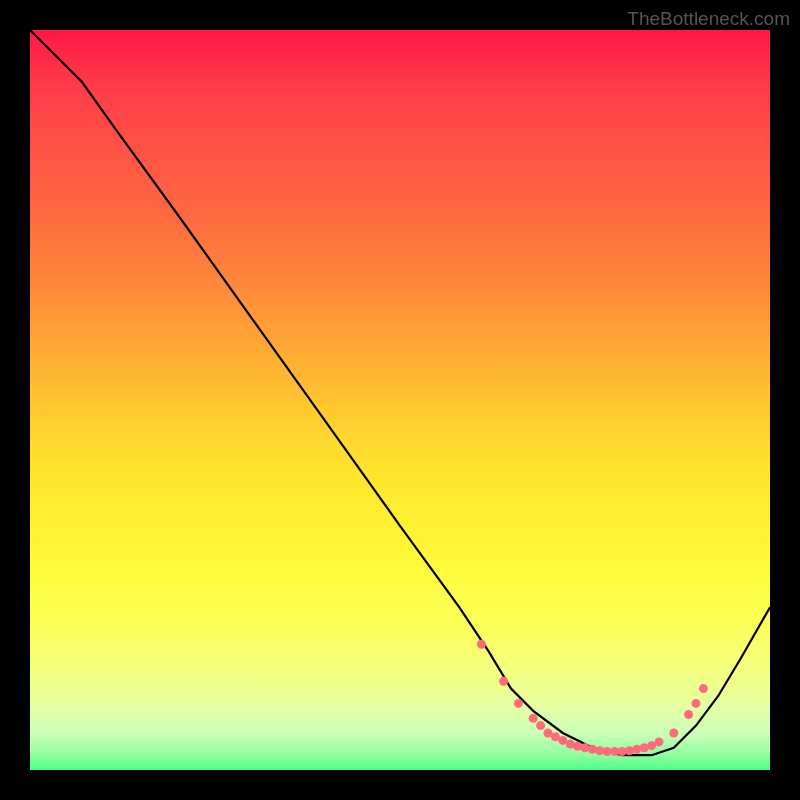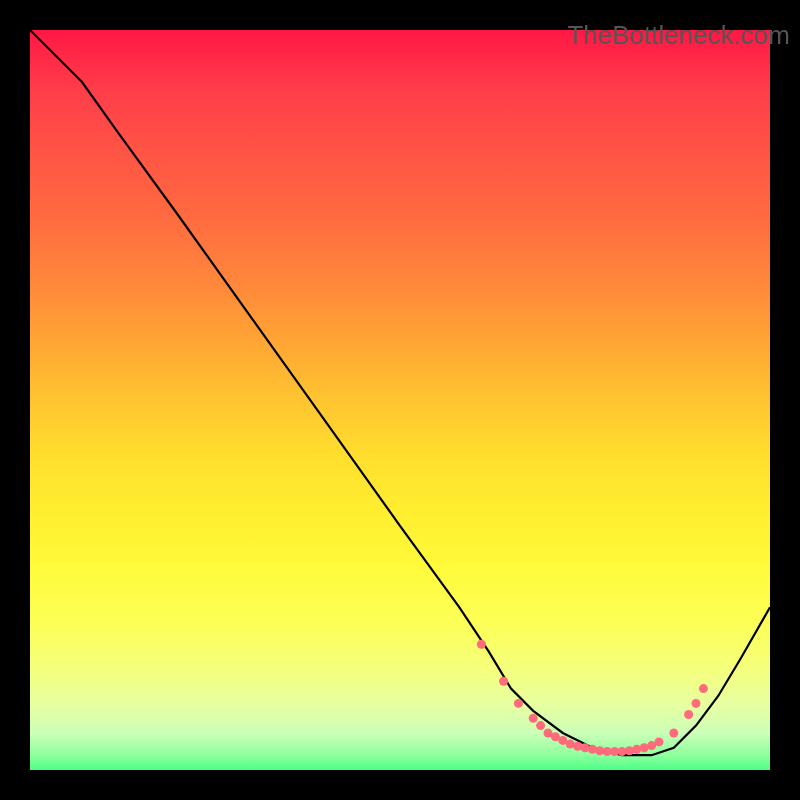--- a/index.html
+++ b/index.html
@@ -6,24 +6,24 @@
   body {
     width: 800px;
     height: 800px;
     background: #000;
     position: relative;
     font-family: Arial, sans-serif;
     overflow: hidden;
   }
   .watermark {
     position: absolute;
-    top: 20px;
+    top: 8px;
     right: 10px;
     color: #555;
-    font-size: 26px;
+    font-size: 19px;
     font-weight: 500;
     z-index: 10;
   }
   .plot-area {
     position: absolute;
     left: 30px;
     top: 30px;
     width: 740px;
     height: 740px;
     background: linear-gradient(to bottom,

